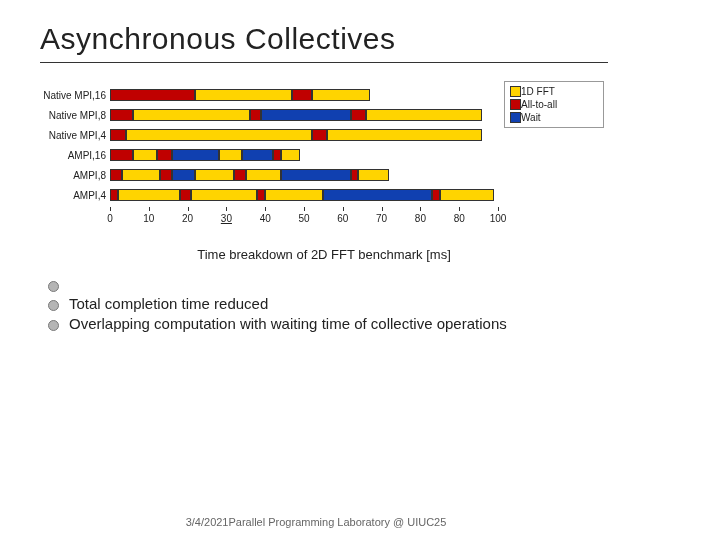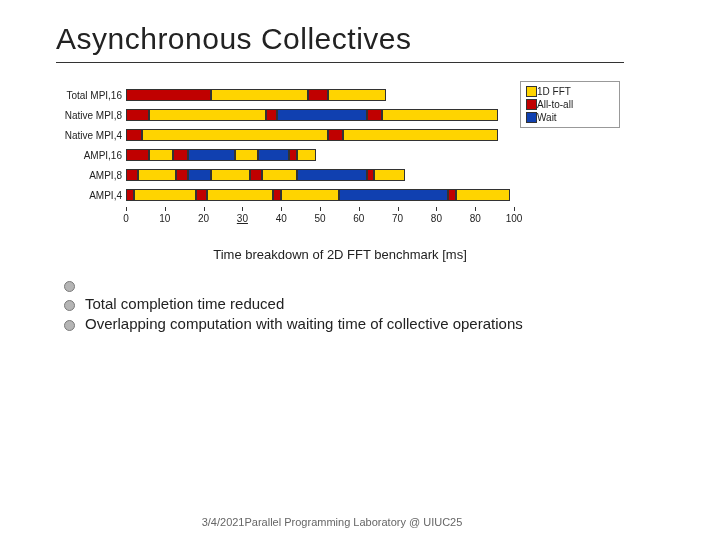--- a/index.html
+++ b/index.html
@@ -1,16 +1,16 @@
 <!DOCTYPE html>
 <html><head>
 <meta charset="utf-8">
 <style>
 html, body { margin:0; padding:0; width:720px; height:540px; font-family:Arial,Helvetica,sans-serif; color:#222; background:#fff; }
-.slide { box-sizing:border-box; width:632px; height:540px; padding:18px 24px 10px 40px; position:relative;margin-left:16px; }
+.slide { box-sizing:border-box; width:632px; height:540px; padding:18px 24px 10px 40px; position:relative; }
 .title { font-size:30px; letter-spacing:0.5px; margin:4px 0 6px 0; font-weight:400; }
 .hr { border:none; border-top:1px solid #333; margin:2px 0 22px 0; }
 .chart-wrap { font-size:10px; }
 .chart { position:relative; margin-left:70px; margin-right:110px; }
 .legend { position:absolute; right:-106px; top:-4px; width:88px; border:1px solid #999; background:#fff; padding:3px 5px; font-size:10px; line-height:13px; }
 .lg-row { display:flex; align-items:center; gap:0; }
 .swatch { width:9px; height:9px; border:1px solid #333; }
 .swatch.fft { background:#ffd400; }
 .swatch.ata { background:#c00000; }
 .swatch.wait { background:#1040b0; }
@@ -45,21 +45,21 @@
             <span class="swatch ata"></span>
             <span>All-to-all</span>
           </div>
         <div class="lg-row">
             <span class="swatch wait"></span>
             <span>Wait</span>
           </div>
       </div>
       <div id="rows">
           <div class="row-pos">
-            <div class="row-label">Total MPI,16</div>
+            <div class="row-label">Native MPI,16</div>
             <div class="row-inner">
               <div class="seg" style="left: 0%; width: 22%; background: rgb(192, 0, 0);"></div>
               <div class="seg" style="left: 22%; width: 25%; background: rgb(255, 212, 0);"></div>
               <div class="seg" style="left: 47%; width: 5%; background: rgb(192, 0, 0);"></div>
               <div class="seg" style="left: 52%; width: 15%; background: rgb(255, 212, 0);"></div>
             </div>
           </div>
           <div class="row-pos">
             <div class="row-label">Native MPI,8</div>
             <div class="row-inner">

